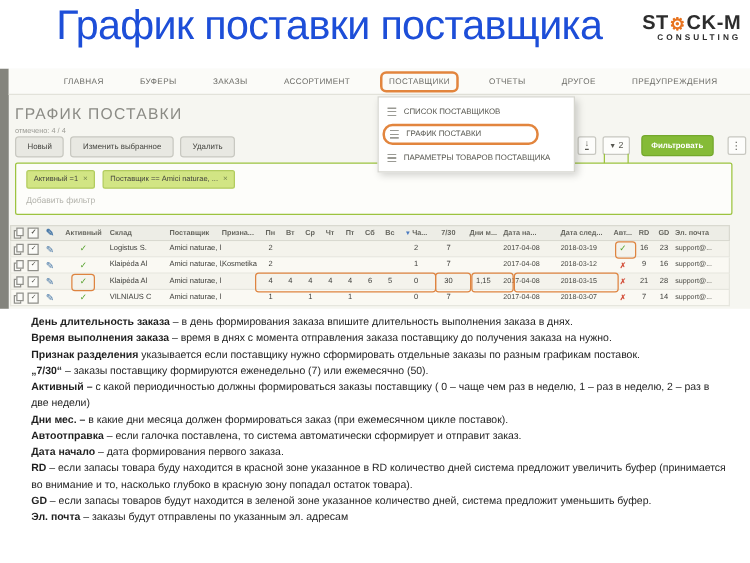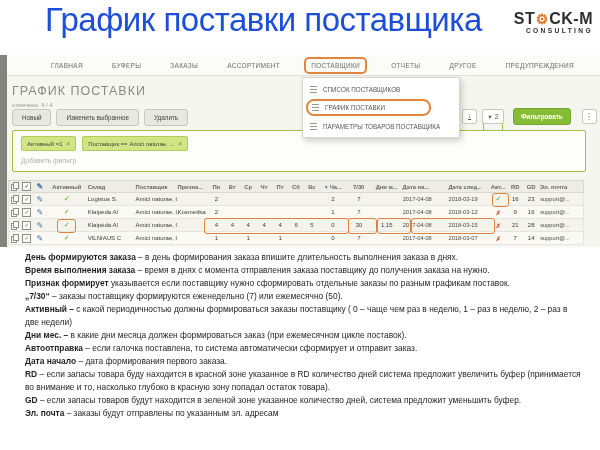--- a/index.html
+++ b/index.html
@@ -403,23 +403,23 @@
     </div>
 
   <div class="hl" style="left:57px;top:219px;width:17px;height:12px;"></div>
   <div class="hl" style="left:204px;top:218px;width:143px;height:14px;"></div>
   <div class="hl" style="left:348px;top:218px;width:27px;height:14px;"></div>
   <div class="hl" style="left:377px;top:218px;width:32px;height:14px;"></div>
   <div class="hl" style="left:411px;top:218px;width:82px;height:14px;"></div>
   <div class="hl" style="left:492px;top:193px;width:15px;height:12px;"></div>
 
   <div class="abs legend">
-      <div class="legend-line"><b>День формируются заказа</b><span> – в день формирования заказа впишите длительность выполнения заказа в днях.</span></div>
+      <div class="legend-line"><b>День длительность заказа</b><span> – в день формирования заказа впишите длительность выполнения заказа в днях.</span></div>
       <div class="legend-line"><b>Время выполнения заказа</b><span> – время в днях с момента отправления заказа поставщику до получения заказа на нужно.</span></div>
-      <div class="legend-line"><b>Признак формирует</b><span> указывается если поставщику нужно сформировать отдельные заказы по разным графикам поставок.</span></div>
+      <div class="legend-line"><b>Признак разделения</b><span> указывается если поставщику нужно сформировать отдельные заказы по разным графикам поставок.</span></div>
       <div class="legend-line"><b>„7/30“</b><span> – заказы поставщику формируются еженедельно (7) или ежемесячно (50).</span></div>
       <div class="legend-line"><b>Активный –</b><span> с какой периодичностью должны формироваться заказы поставщику ( 0 – чаще чем раз в неделю, 1 – раз в неделю, 2 – раз в две недели)</span></div>
       <div class="legend-line"><b>Дни мес. –</b><span> в какие дни месяца должен формироваться заказ (при ежемесячном цикле поставок).</span></div>
       <div class="legend-line"><b>Автоотправка</b><span> – если галочка поставлена, то система автоматически сформирует и отправит заказ.</span></div>
       <div class="legend-line"><b>Дата начало</b><span> – дата формирования первого заказа.</span></div>
       <div class="legend-line"><b>RD</b><span> – если запасы товара буду находится в красной зоне указанное в RD количество дней система предложит увеличить буфер (принимается во внимание и то, насколько глубоко в красную зону попадал остаток товара).</span></div>
       <div class="legend-line"><b>GD</b><span> – если запасы товаров будут находится в зеленой зоне указанное количество дней, система предложит уменьшить буфер.</span></div>
       <div class="legend-line"><b>Эл. почта</b><span> – заказы будут отправлены по указанным эл. адресам</span></div>
     </div>
 

